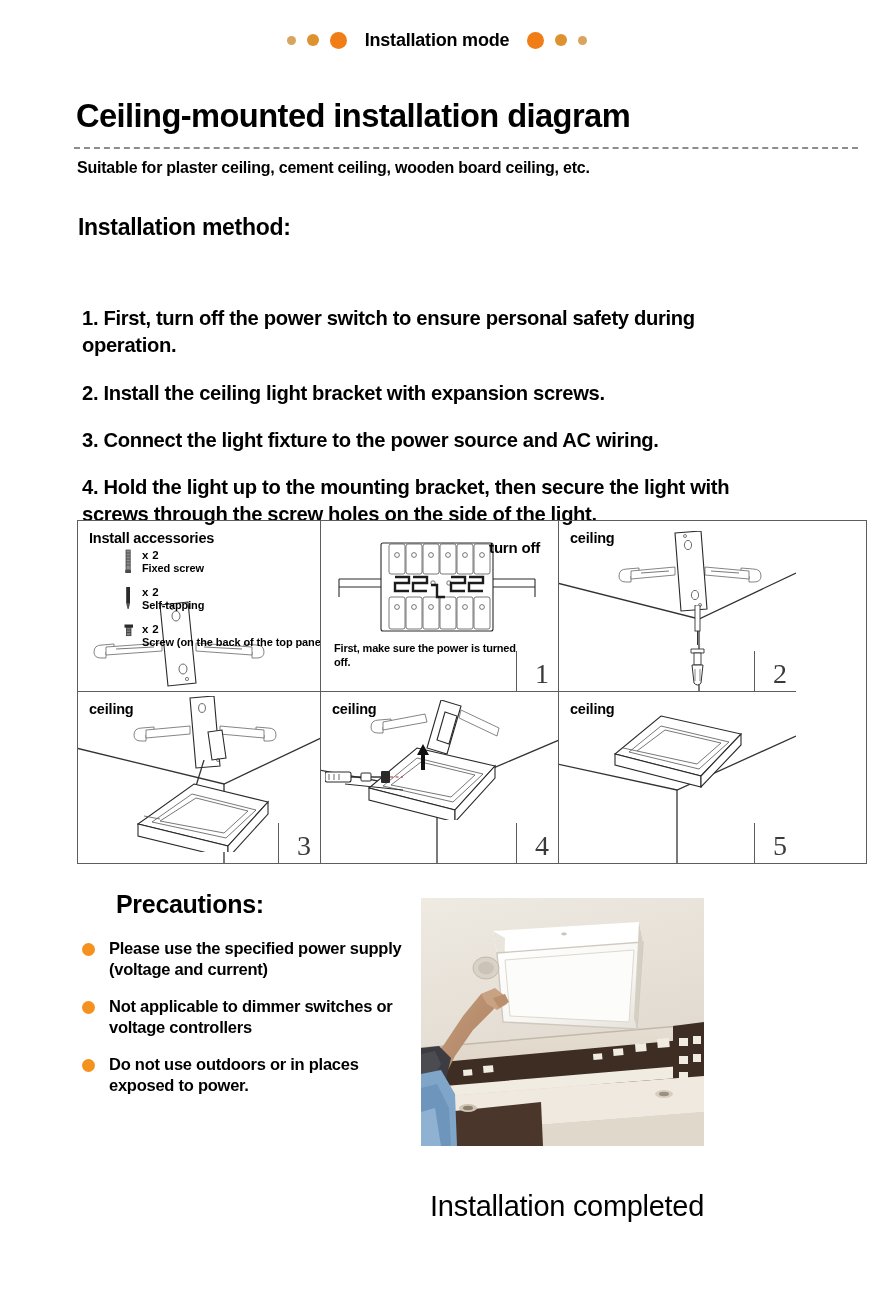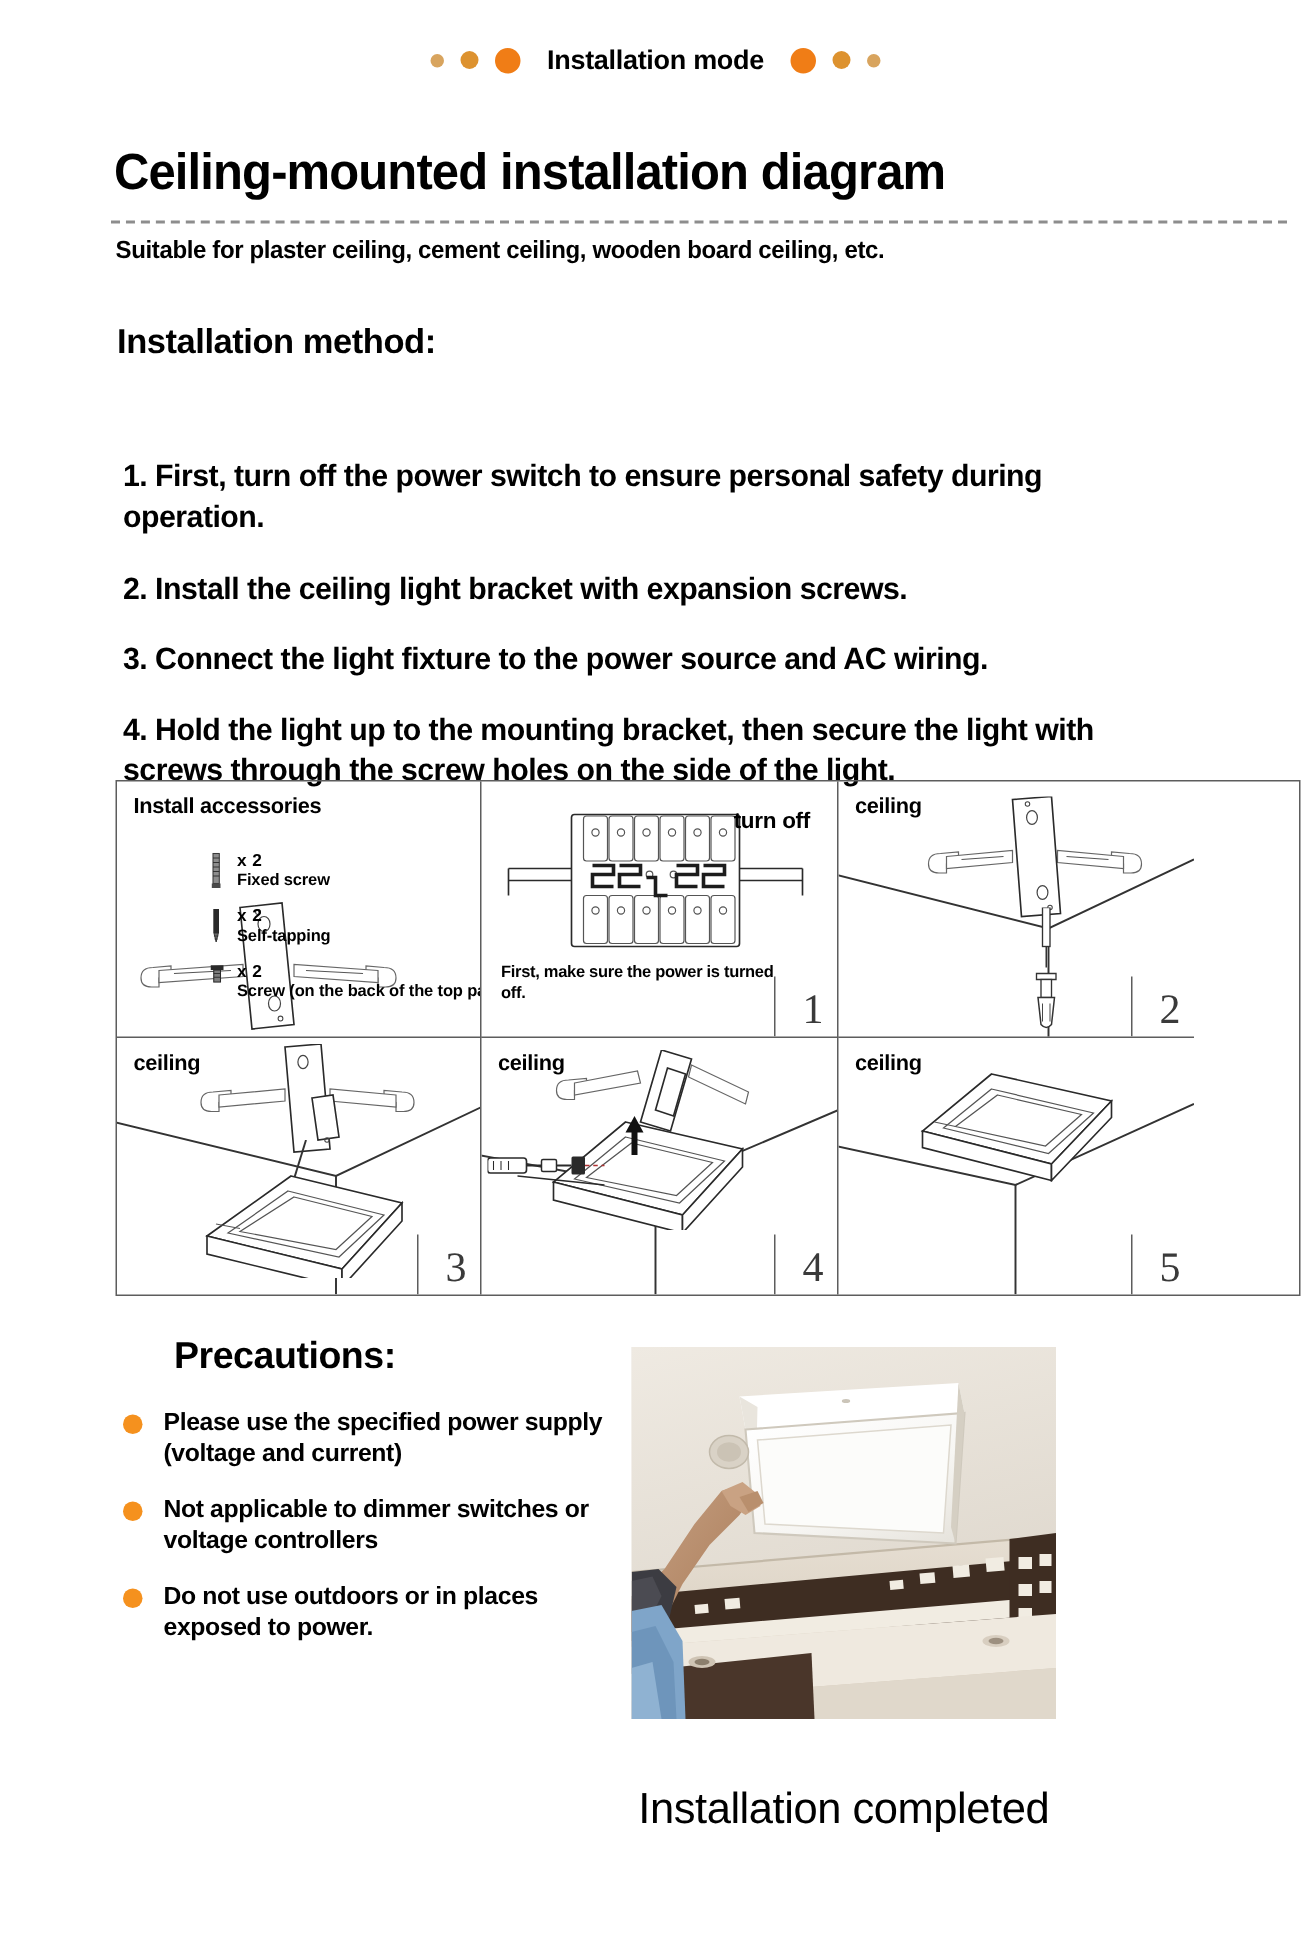--- a/index.html
+++ b/index.html
@@ -151,23 +151,22 @@
     font-weight: bold;
     line-height: 1.28;
     width: 200px;
     letter-spacing: -0.2px;
     z-index: 5;
   }
 
   
   .acc-list {
     position: absolute;
-    left: 58px; top: 28px;
+    left: 42px; top: 28px;
     z-index: 5;
-    margin-top: 19px;
   }
   .acc-row { margin-bottom: 12px; position: relative; }
   .acc-qty {
     font-size: 11.5px;
     font-weight: bold;
     margin-left: 22px;
     letter-spacing: 0.3px;
   }
   .acc-name {
     font-size: 11px;
@@ -227,21 +226,21 @@
     position: absolute;
     left: 421px; top: 898px;
     width: 283px; height: 248px;
     overflow: hidden;
     background: #e9e4dc;
   }
   .photo-caption {
     position: absolute;
     left: 421px; top: 1188px;
     width: 283px;
-    text-align: center;
+    text-align: right;
     font-size: 29px;
     line-height: 1.28;
     letter-spacing: -0.3px;
   }
 </style>
 </head>
 <body>
 
 <div class="banner">
   <span class="dot s1"></span>

